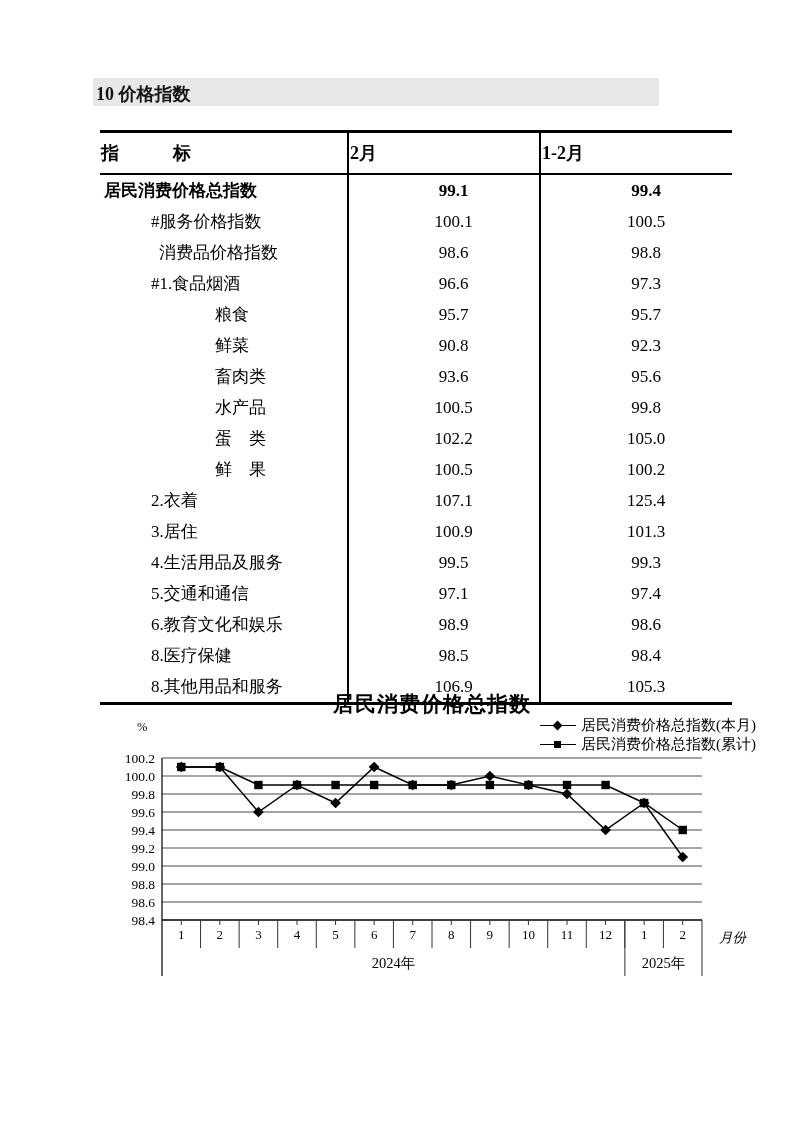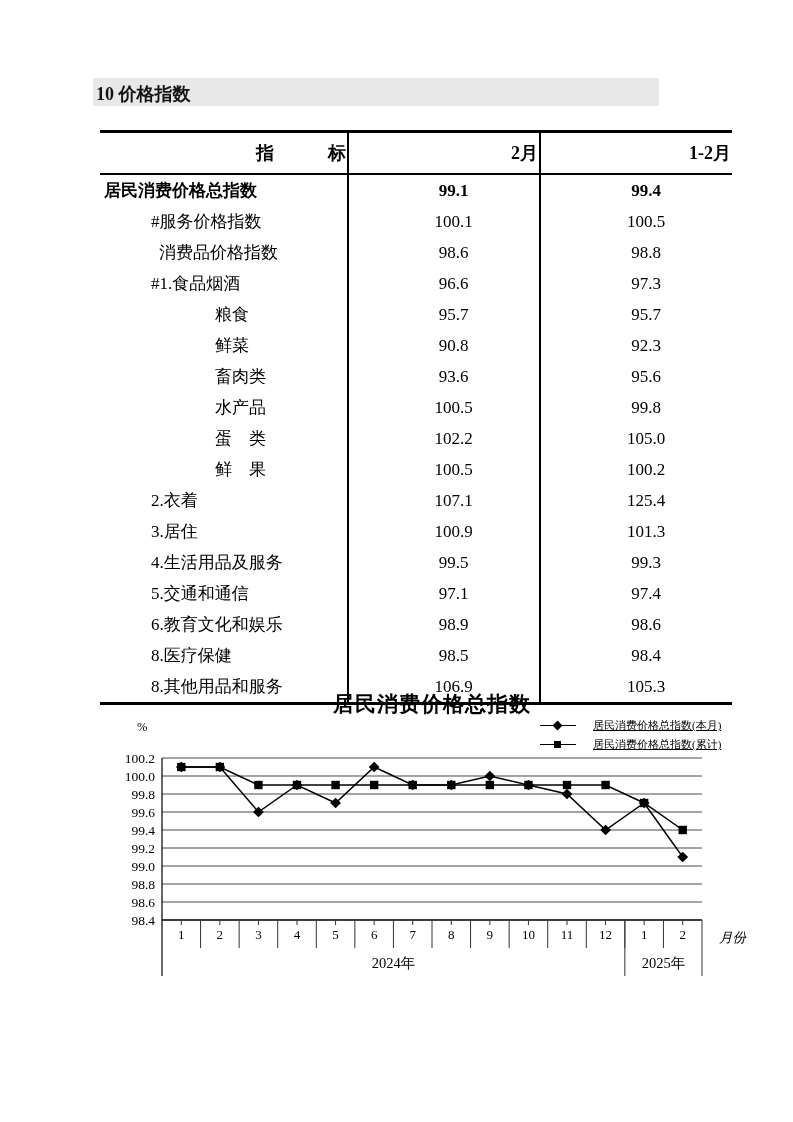--- a/index.html
+++ b/index.html
@@ -9,40 +9,40 @@
   
   .section-bar{position:absolute;left:93px;top:78px;width:566px;height:28px;
                background:#e8e8e8;display:flex;align-items:flex-end;}
   .section-title{font-weight:bold;font-size:18px;padding-left:3px;color:#141414;}
 
   
   .table-wrap{position:absolute;left:100px;top:130px;width:632px;}
   table{border-collapse:collapse;width:100%;table-layout:fixed;
         border-top:3px solid #000;border-bottom:3px solid #000;}
   th{font-size:18px;font-weight:bold;height:38px;border-bottom:2px solid #000;
-     text-align:right;vertical-align:middle;}
+     text-align:left;vertical-align:middle;}
   td{height:29px;font-size:17px;vertical-align:middle;}
   td.val{text-align:center;padding-left:20px;}
   td:nth-child(2),th:nth-child(2),td:nth-child(3),th:nth-child(3){border-left:2px solid #000;}
   tr.bold td{font-weight:bold;}
   .ind0{padding-left:4px;}
   .ind1{padding-left:51px;}
   .ind2{padding-left:59px;}
   .ind3{padding-left:115px;margin-top:12px;}
 
   
   .chart-title{position:absolute;left:162px;top:690px;width:540px;text-align:center;
                font-size:21px;font-weight:bold;letter-spacing:1px;}
   .legend{position:absolute;left:540px;top:716px;}
   .legend-item{display:flex;align-items:center;height:19px;}
   .lg-line{position:relative;width:36px;height:9px;flex:0 0 36px;}
   .lg-line::before{content:"";position:absolute;left:0;right:0;top:4px;border-top:1.6px solid #000;}
   .lg-marker{position:absolute;left:14px;top:1px;width:7px;height:7px;background:#000;}
   .lg-marker.diamond{transform:rotate(45deg);}
-  .lg-label{font-size:11px;margin-left:17px;white-space:nowrap;text-decoration:underline;}
+  .lg-label{font-size:15px;margin-left:5px;white-space:nowrap;}
   .ylabel{position:absolute;left:137px;top:720px;font-size:12.5px;}
   .xlabel{position:absolute;left:719px;top:929px;font-size:13.5px;font-style:italic;}
   #plot{position:absolute;left:100px;top:752px;}
   svg text{font-family:"Liberation Serif","DejaVu Serif",serif;fill:#000;}
 </style>
 </head>
 <body>
 
 <div class="page">
 

